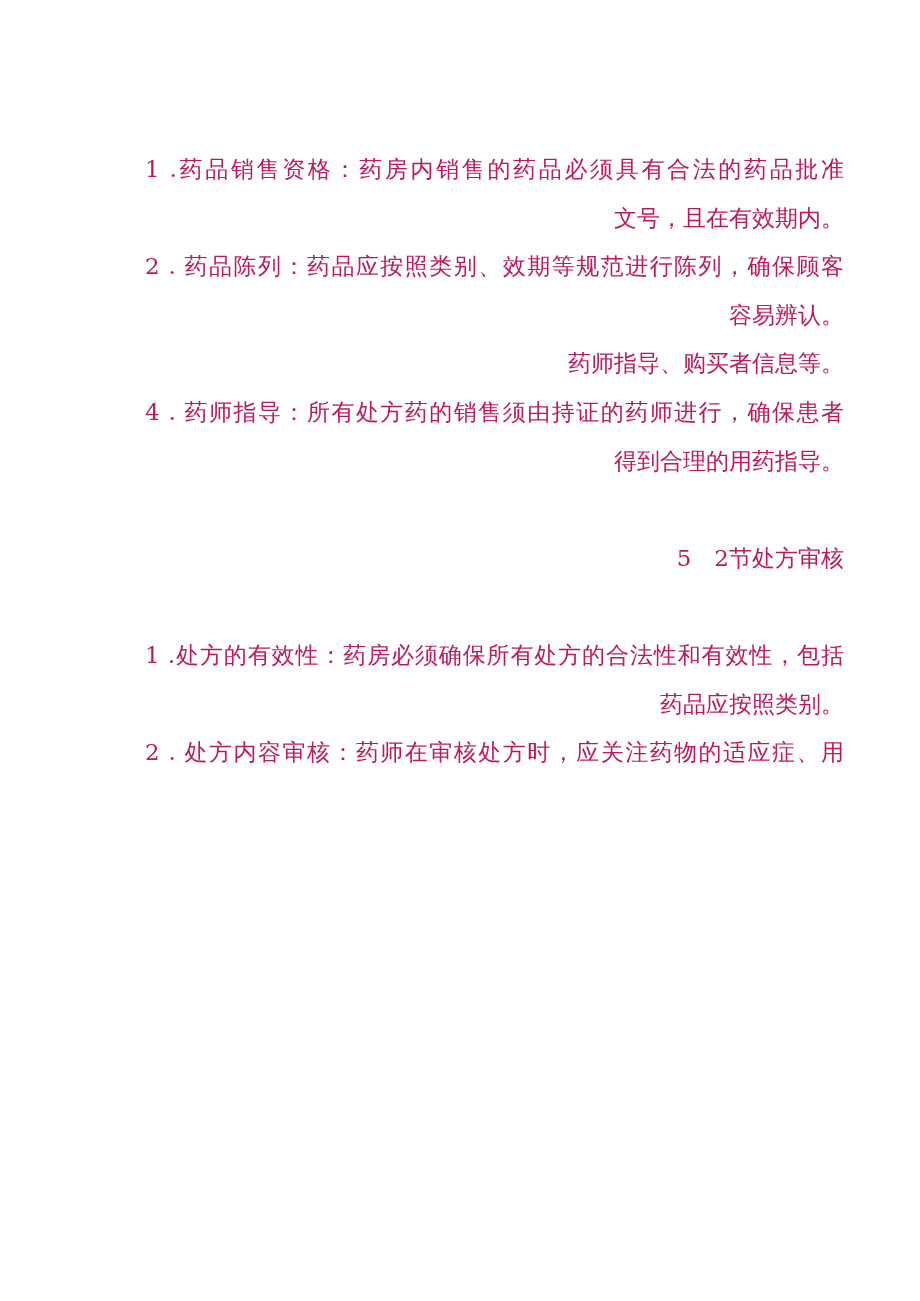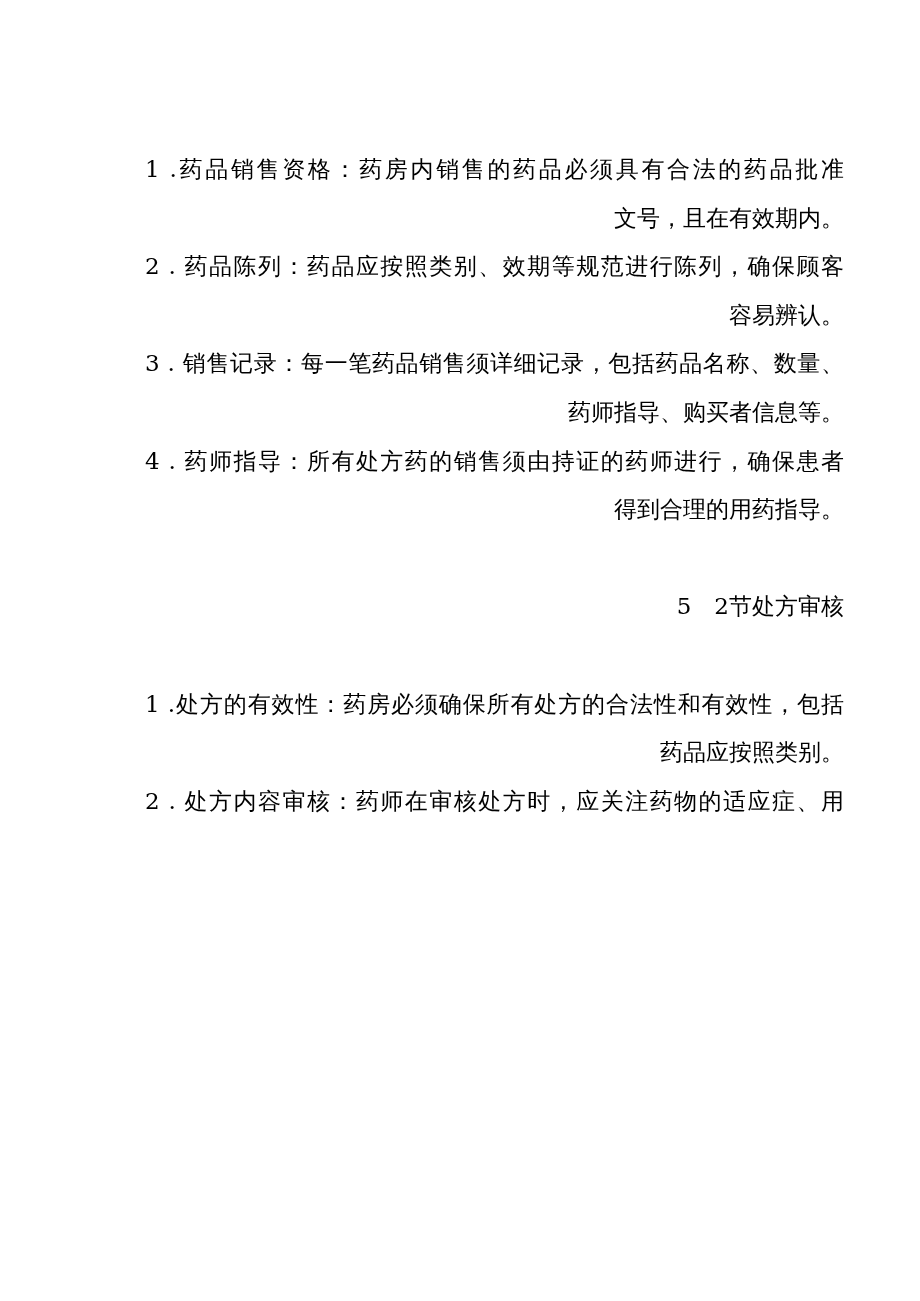--- a/index.html
+++ b/index.html
@@ -41,27 +41,26 @@
     padding-left: 39px;
   }
   .spacer {
     height: 48.6px;
   }
 </style>
 </head>
 <body>
 
 <div class="page">
-  <div class="doc" style="color: #000000;">
+  <div class="doc" style="color: #be185d;">
 
   <div class="line para-first fill">1 .药品销售资格：药房内销售的药品必须具有合法的药品批准</div>
       <div class="line">文号，且在有效期内。</div>
       <div class="line para-first fill">2 . 药品陈列：药品应按照类别、效期等规范进行陈列，确保顾客</div>
       <div class="line">容易辨认。</div>
-      <div class="line para-first fill">3 . 销售记录：每一笔药品销售须详细记录，包括药品名称、数量、</div>
       <div class="line">药师指导、购买者信息等。</div>
       <div class="line para-first fill">4 . 药师指导：所有处方药的销售须由持证的药师进行，确保患者</div>
       <div class="line">得到合理的用药指导。</div>
       <div class="spacer"></div>
       <div class="line heading">5　2节处方审核</div>
       <div class="spacer"></div>
       <div class="line para-first fill">1 .处方的有效性：药房必须确保所有处方的合法性和有效性，包括</div>
       <div class="line">药品应按照类别。</div>
       <div class="line para-first fill">2 . 处方内容审核：药师在审核处方时，应关注药物的适应症、用</div>
       <div class="spacer"></div>

